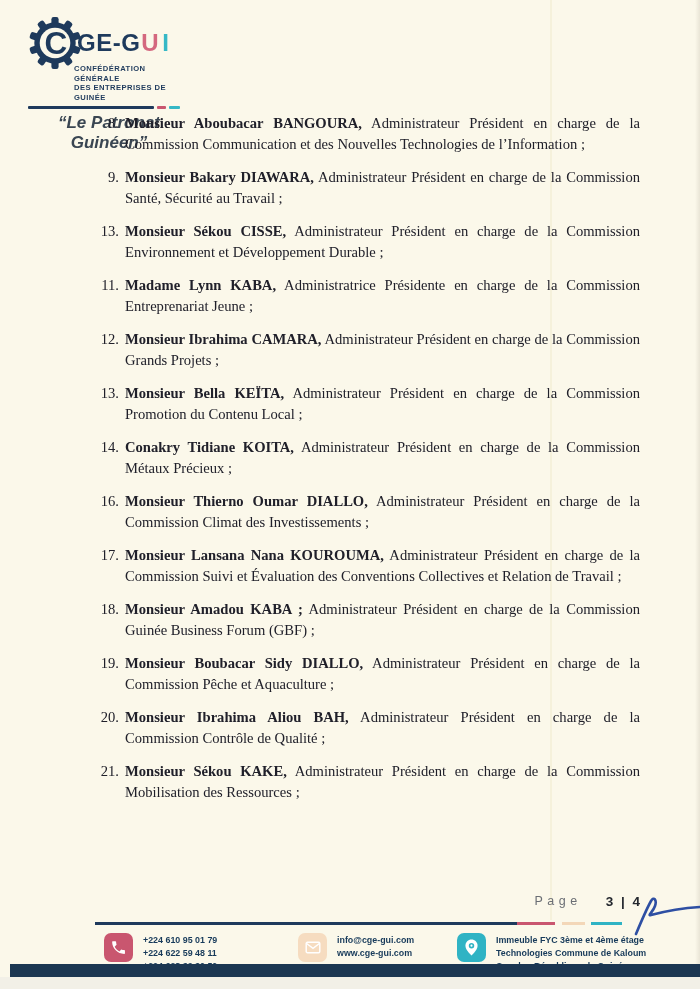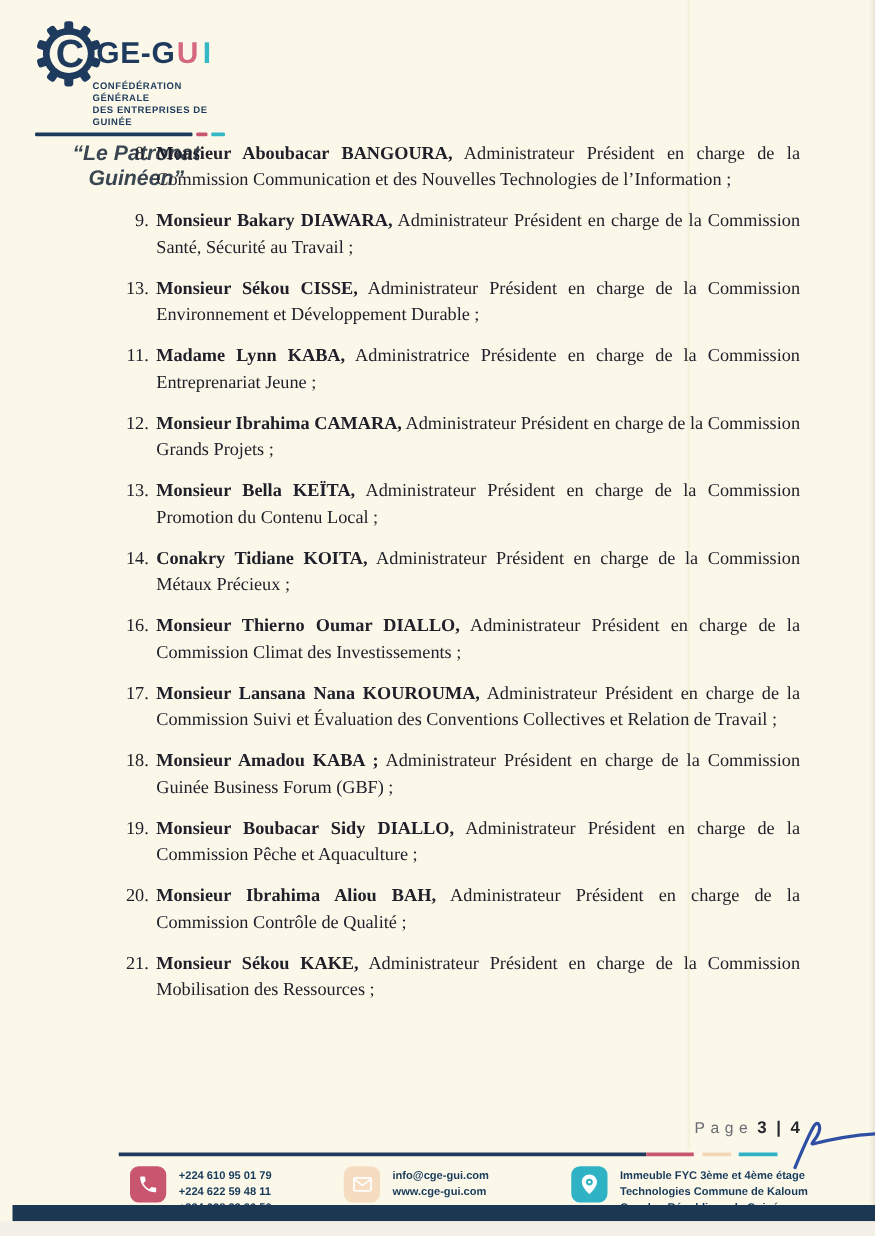--- a/index.html
+++ b/index.html
@@ -43,42 +43,42 @@
   .members { position:absolute; left:97px; top:113px; width:543px; }
   .member-item { display:flex; margin-bottom:12px;
                  font-size:14.6px; line-height:21px; }
   .member-num { flex:none; width:22px; text-align:right; margin-right:6px; }
   .member-text { flex:1; text-align:justify; }
   .member-name { font-weight:bold; }
 
   
   .page-ind { position:absolute; right:58px; top:894px;
               font-family:"Liberation Sans", sans-serif; display:flex;
-              align-items:center; }
+              align-items:flex-start; }
   .page-label { font-size:12.5px; letter-spacing:4.5px; color:#6a6e74; }
   .page-value { font-size:13.5px; font-weight:bold; color:#23272e;
-                margin-left:3px; letter-spacing:2px; }
+                margin-left:24px; letter-spacing:2px; }
 
   
   .penmark { position:absolute; left:598px; top:886px; width:102px; height:52px; }
 
   
   .footer-rule { position:absolute; left:95px; top:922px; display:flex;
                  align-items:center; }
   .footer-rule .s-navy  { width:422px; height:3px; background:#1e3a5c; }
   .footer-rule .s-red   { width:38px; height:3px; background:#c9566f; }
   .footer-rule .s-gap1  { width:7px; }
   .footer-rule .s-peach { width:23px; height:3px; background:#f3d7b8; }
   .footer-rule .s-gap2  { width:6px; }
   .footer-rule .s-teal  { width:31px; height:3px; background:#2fb3c4; }
 
   .footer-col { position:absolute; display:flex; gap:10px; top:933px;
                 font-family:"Liberation Sans", sans-serif; }
   .footer-col.c1 { left:104px; }
-  .footer-col.c2 { left:275px; }
+  .footer-col.c2 { left:298px; }
   .footer-col.c3 { left:457px; }
   .icon-sq { width:29px; height:29px; border-radius:7px; flex:none;
              display:flex; align-items:center; justify-content:center; }
   .icon-sq.phone { background:#c9566f; }
   .icon-sq.mail  { background:#f6dcc0; }
   .icon-sq.loc   { background:#2fb3c4; }
   .footer-lines { font-size:8.9px; font-weight:bold; color:#173a5a;
                   line-height:12.8px; padding-top:1px; }
 
   .bottom-bar { position:absolute; left:10px; top:964px; width:690px;

